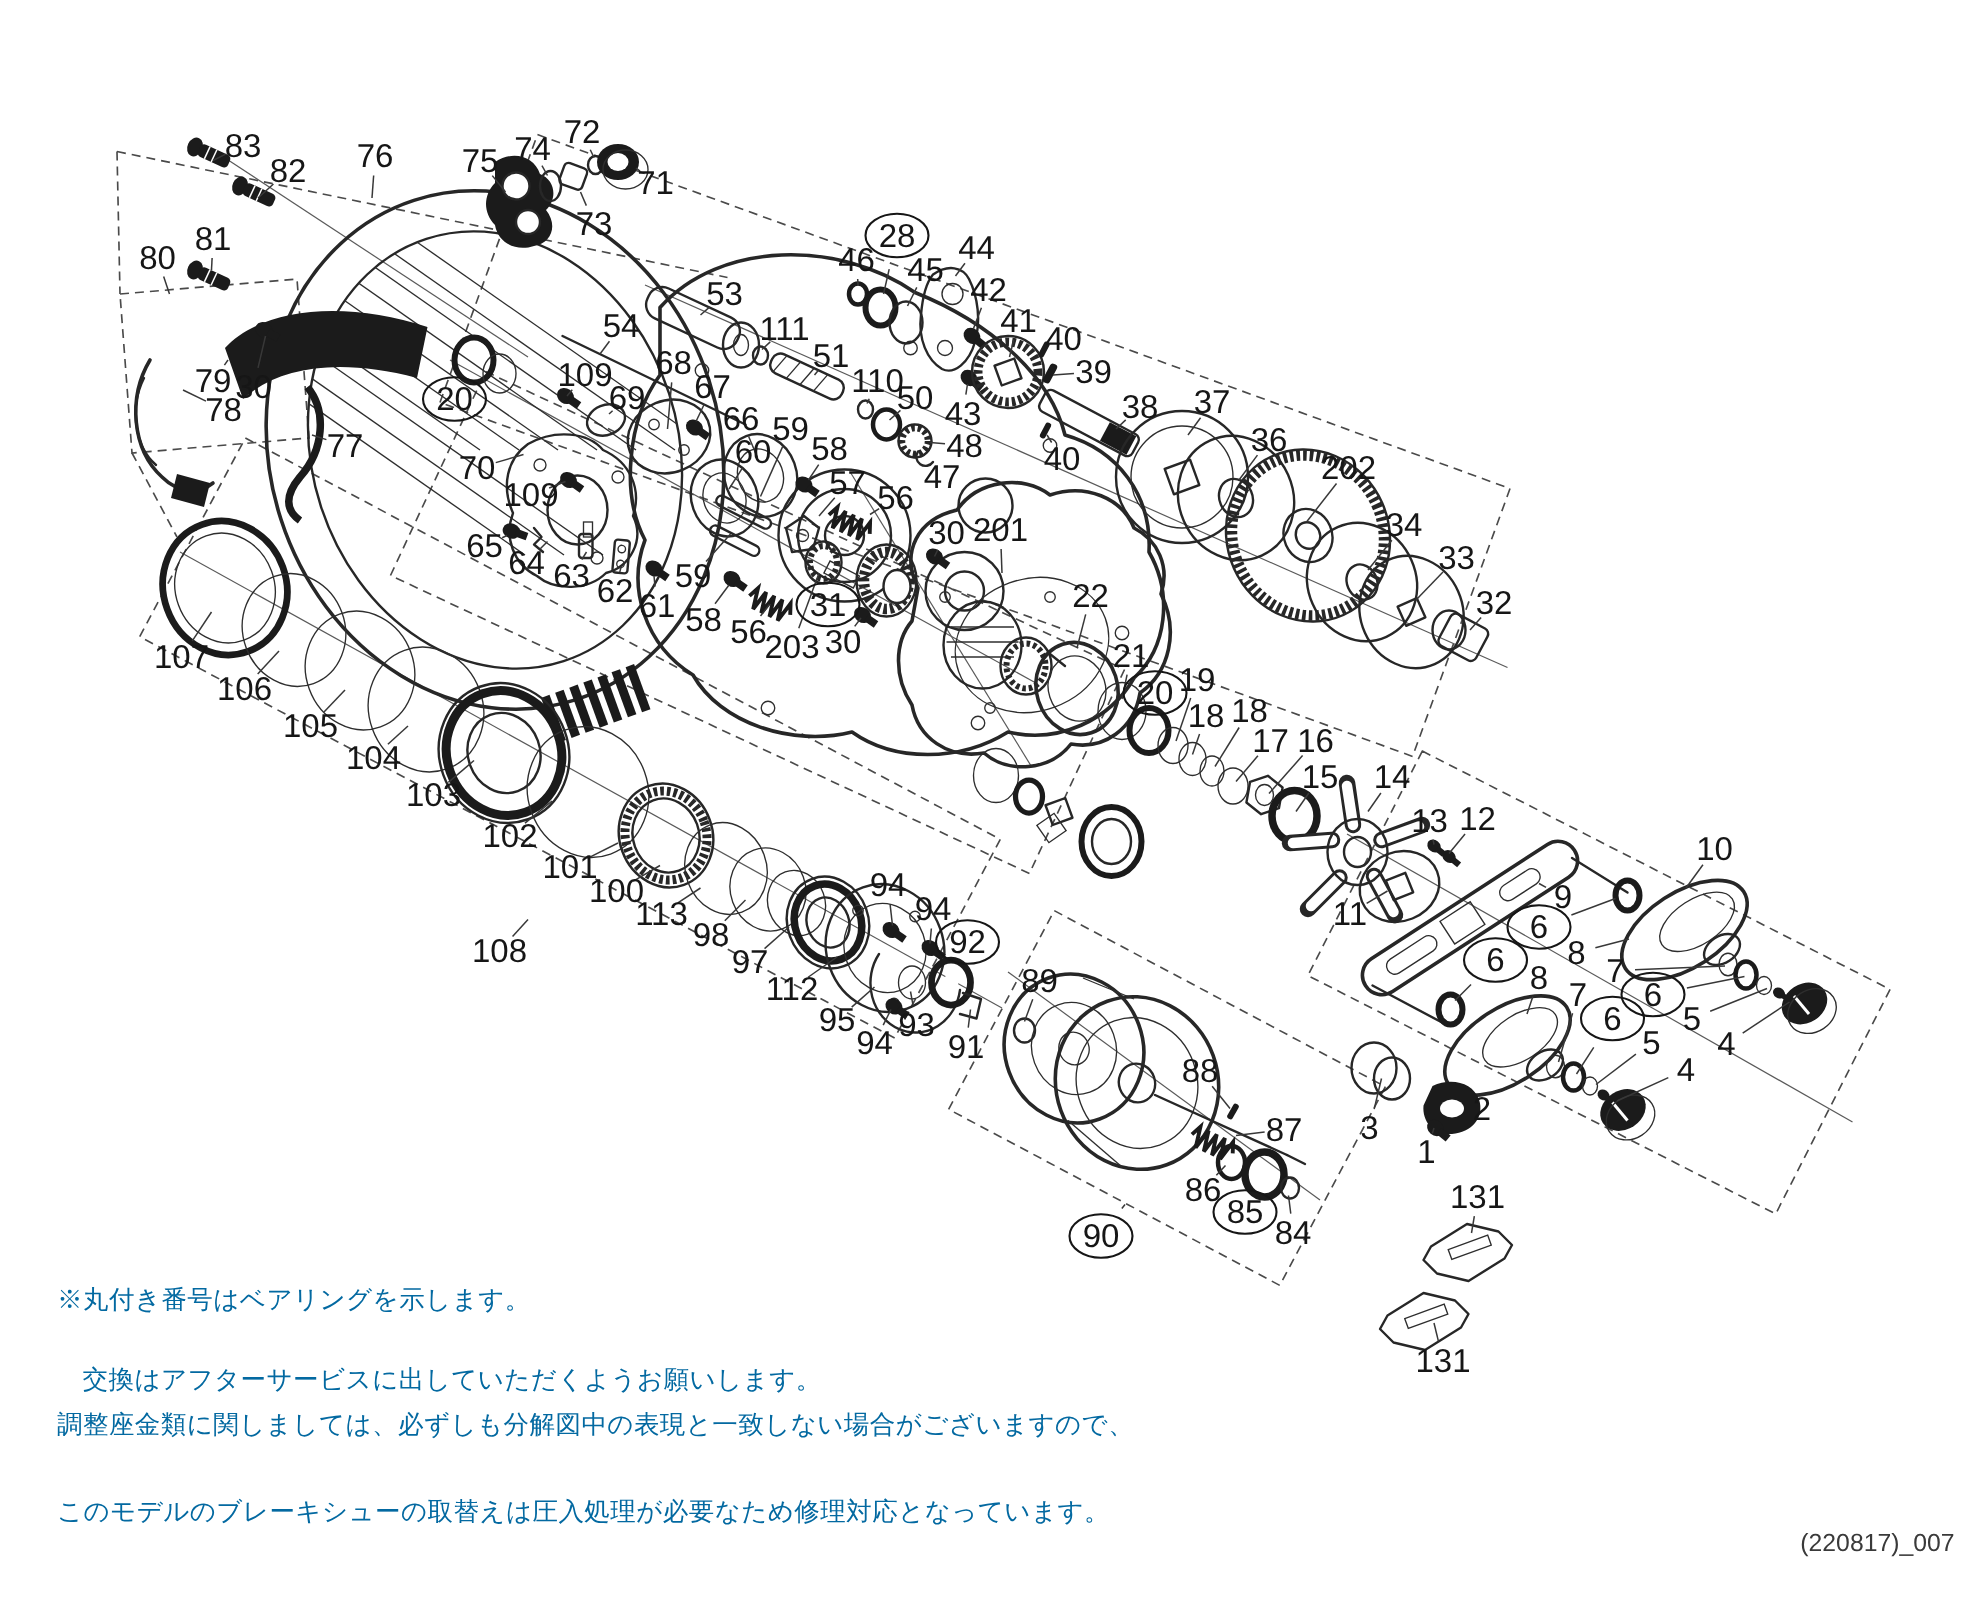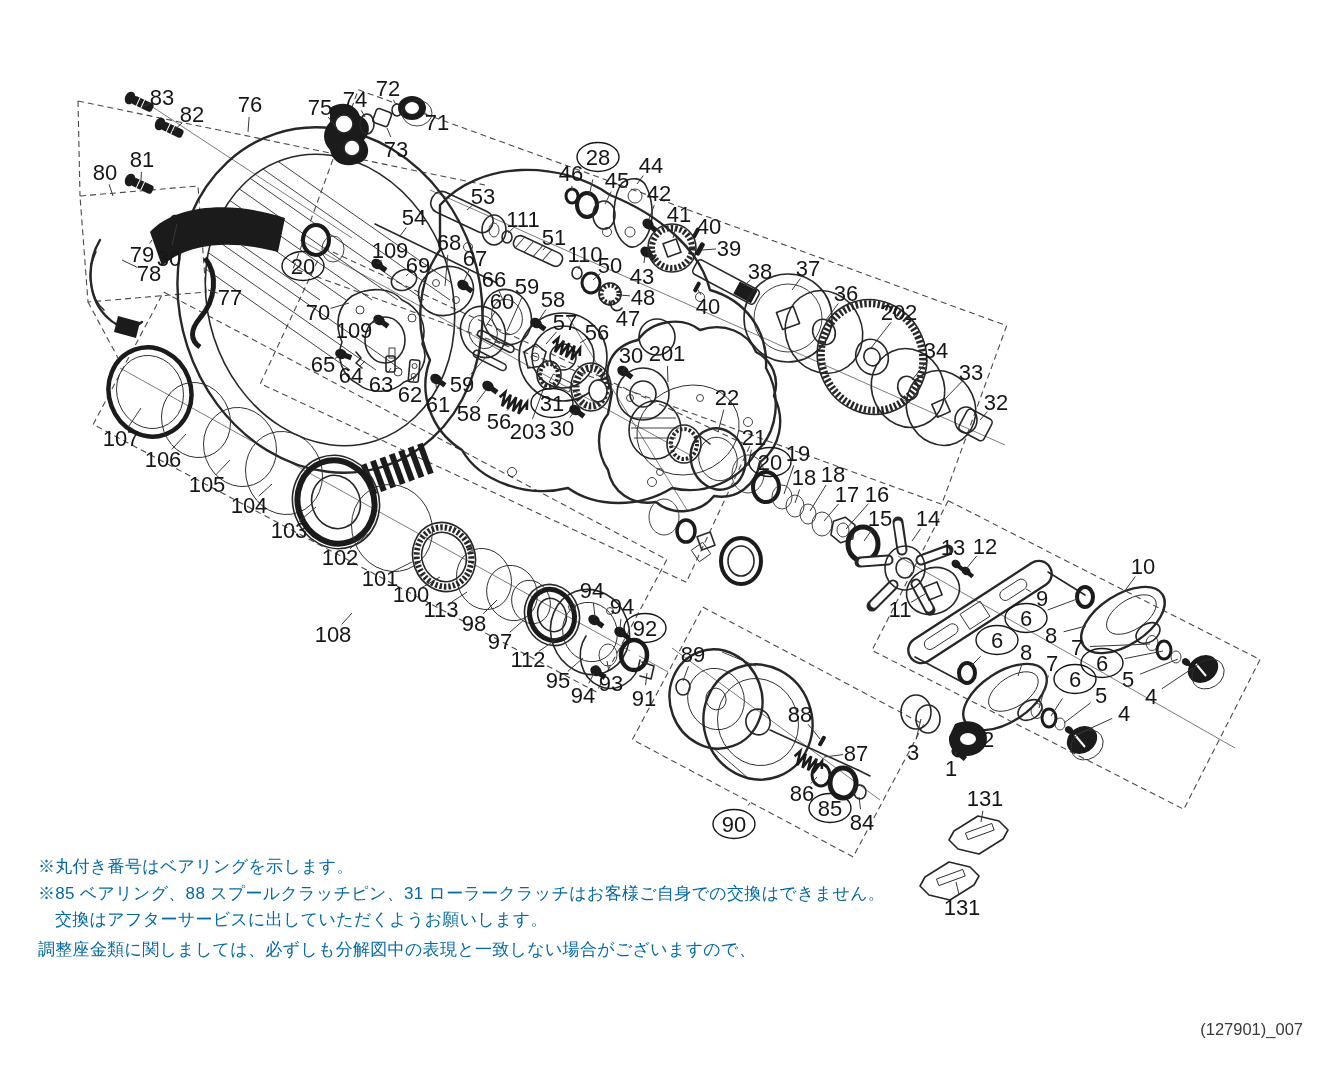--- a/index.html
+++ b/index.html
@@ -666,17 +666,17 @@
         <ellipse cx="645" cy="628" rx="21" ry="14.5" fill="none" stroke="#161616" stroke-width="1.4"></ellipse>
         <text x="645" y="635.5" class="lbl">92</text>
         <text x="611" y="690.5" class="lbl">93</text>
         <text x="644" y="705.5" class="lbl">91</text>
         <text x="985" y="805.5" class="lbl">131</text>
         <text x="962" y="914.5" class="lbl">131</text>
       </g>
 </svg>
 
 <div class="note" style="left:38px;top:855px">※丸付き番号はベアリングを示します。</div>
-<div class="note" style="left:38px;top:882px">※85 ベアリング、88 スプールクラッチピン、31 ローラークラッチはお客様ご自身での交換はできません。</div>
 <div class="note" style="left:55px;top:908px">交換はアフターサービスに出していただくようお願いします。</div>
 <div class="note" style="left:38px;top:938px">調整座金類に関しましては、必ずしも分解図中の表現と一致しない場合がございますので、</div>
-<div class="footer" style="right:22px;top:1020px">(127901)_007</div>
+<div class="note" style="left:38px;top:996px">このモデルのブレーキシューの取替えは圧入処理が必要なため修理対応となっています。</div>
+<div class="footer" style="right:22px;top:1020px">(220817)_007</div>
 </div>
 
 </body></html>

